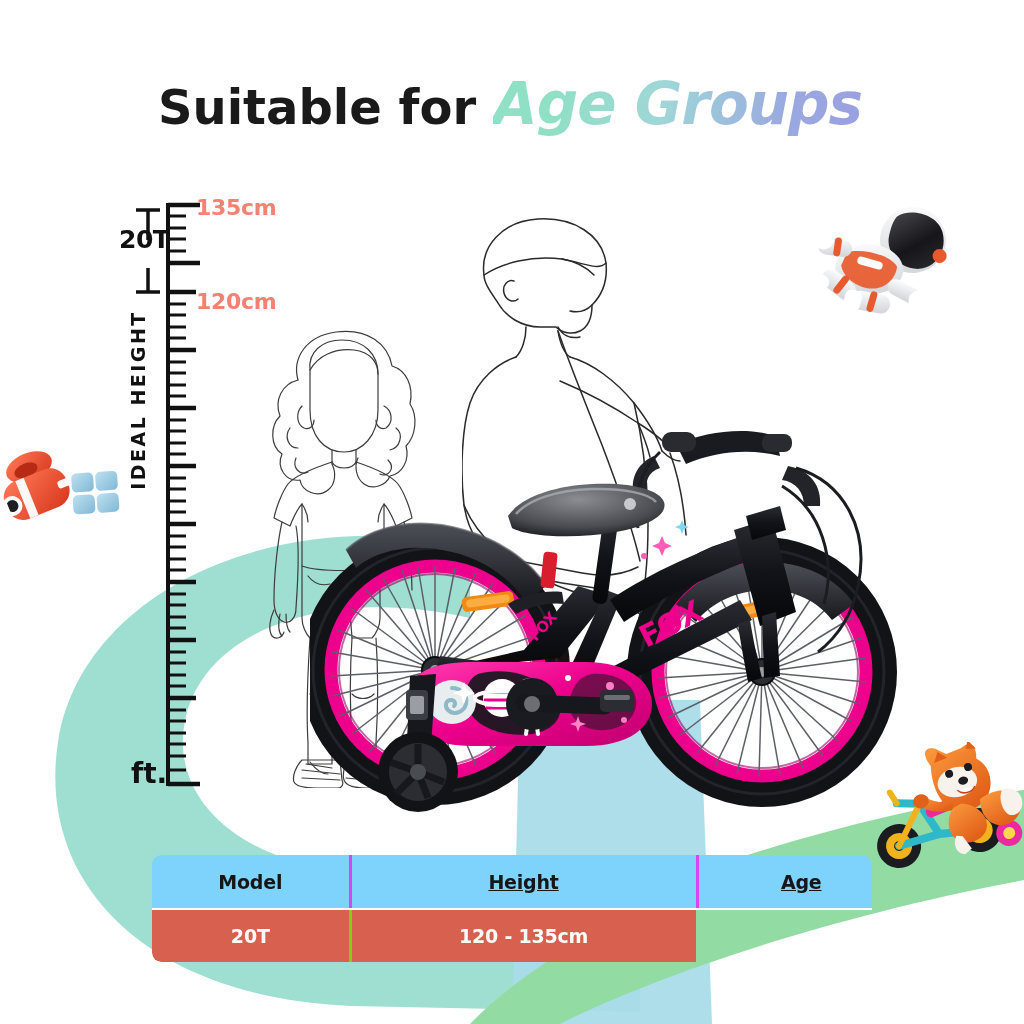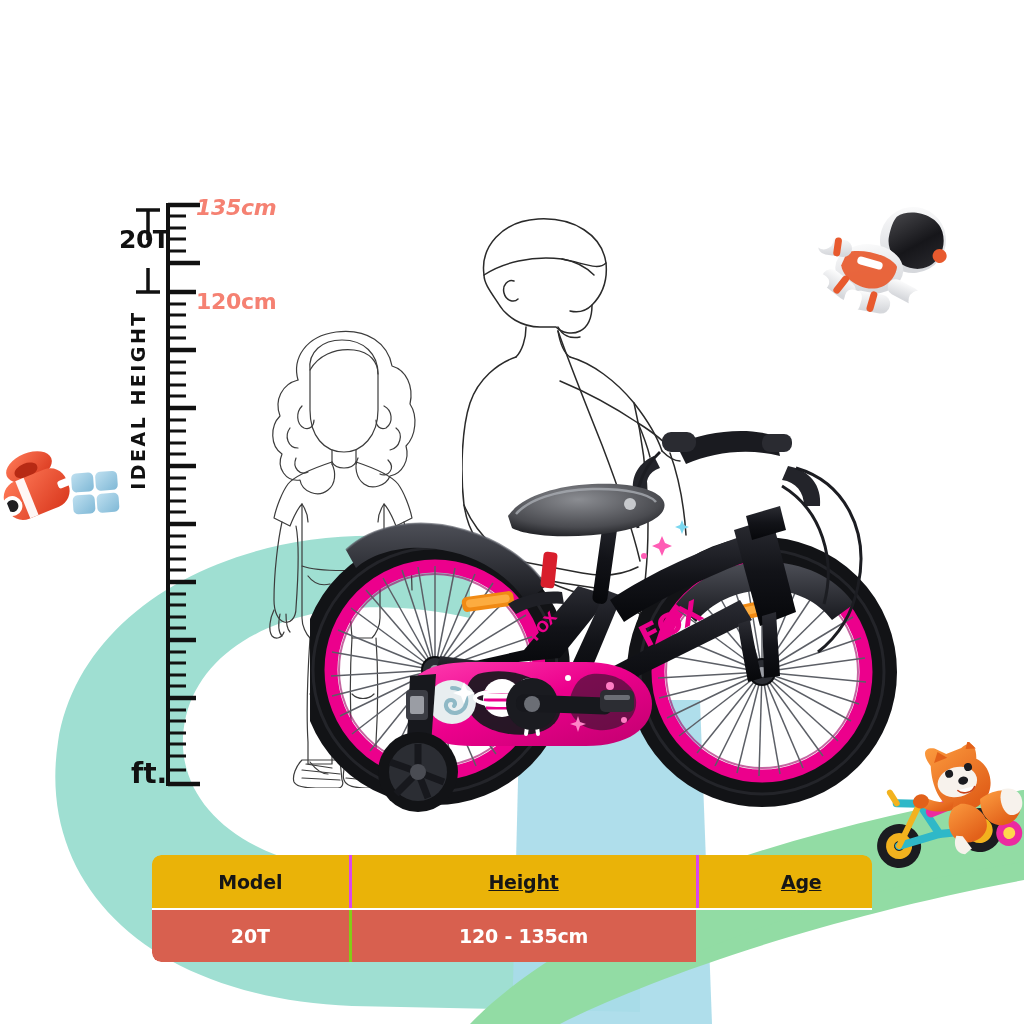--- a/index.html
+++ b/index.html
@@ -59,21 +59,21 @@
     position:absolute; left:119px; top:225px;
     font-family:"DejaVu Sans", sans-serif;
     font-size:25px; font-weight:700; color:#111; letter-spacing:-0.5px;
   }
   .cm-label {
     position:absolute; left:196px;
     font-family:"DejaVu Sans", sans-serif;
     font-size:22px; font-weight:700; color:#f58172; letter-spacing:-0.3px;
     white-space:nowrap;
   }
-  .cm-top { top:195px;font-style:italic; }
+  .cm-top { top:195px; }
   .cm-bot { top:289px; }
 
   
   .art { position:absolute; z-index:4; }
   .girl-art { left:236px; top:318px; width:210px; height:470px; z-index:4; }
   .boy-art  { left:462px; top:205px; width:250px; height:480px; z-index:3; }
   .bike-art { left:310px; top:390px; width:600px; height:430px; z-index:4; }
 
   
   .deco { position:absolute; z-index:7; }
@@ -90,21 +90,21 @@
   }
   .spec-row { display:flex; width:100%; }
   .spec-row.head { background:transparent; }
   .spec-cell {
     text-align:center;
     font-family:"DejaVu Sans", sans-serif;
     display:flex; align-items:center; justify-content:center;
     position:relative;
   }
   .head .spec-cell {
-    background:#eab308; color:#161616;
+    background:#7dd3fc; color:#161616;
     height:53px; font-size:19px; font-weight:700; letter-spacing:-0.2px;
   }
   .body .spec-cell {
     background:#d8604f; color:#ffffff;
     height:52px; font-size:19px; font-weight:700; letter-spacing:-0.2px;
   }
   .col-model  { width:27.3%; }
   .col-height { width:48.2%; }
   .col-age    { width:24.5%; }
   .head .spec-cell + .spec-cell { border-left:3px solid #d946ef;text-decoration:underline; }
@@ -147,20 +147,25 @@
                  C 800 922, 630 988, 560 1024
                  Z" fill="#92dca4"></path>
         <path d="M 600 912
                  C 720 856, 880 812, 1024 790
                  L 1024 862
                  C 880 884, 740 928, 648 976 Z" fill="#92dca4"></path>
       </g>
     </svg>
   </div>
 
+  <div class="title-wrap">
+    <div class="title-line">
+      <span class="title-a">Suitable for </span><span class="title-b">Age Groups</span>
+    </div>
+  </div>
 
   <div class="ruler">
 
     <svg width="300" height="820" viewBox="0 0 300 820" style="position:absolute;left:0;top:0;">
 
       <line x1="168" y1="203" x2="168" y2="786" stroke="#111" stroke-width="4"></line>
 
       <g stroke="#111" stroke-width="4.5">
         <line x1="168" y1="205" x2="200" y2="205"></line>
         <line x1="168" y1="263" x2="200" y2="263"></line>

